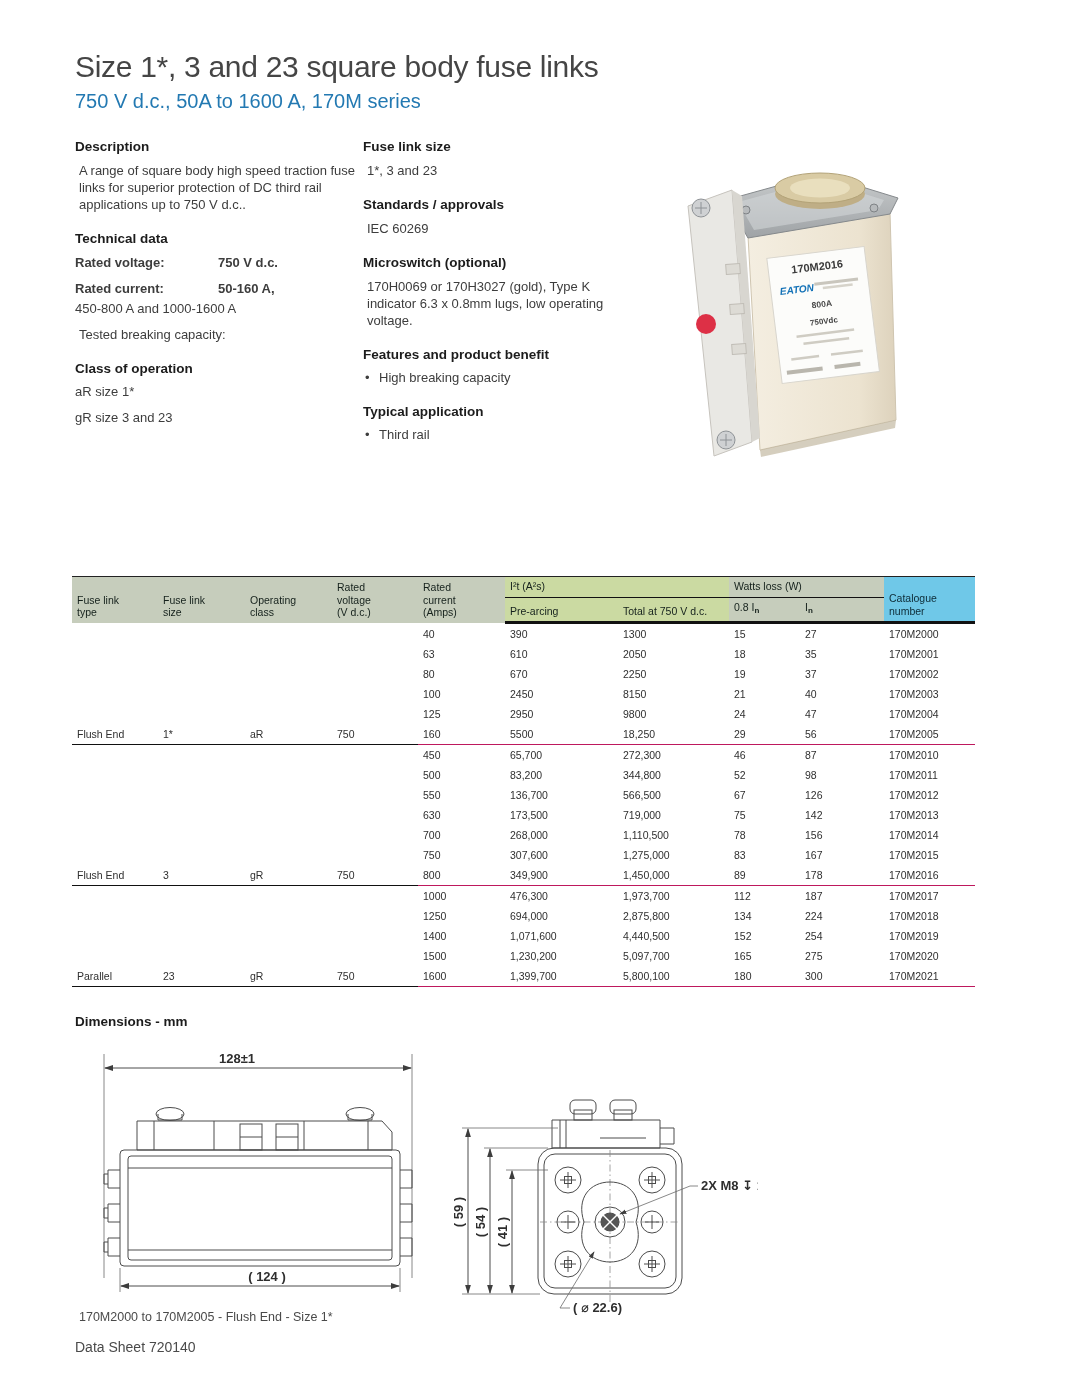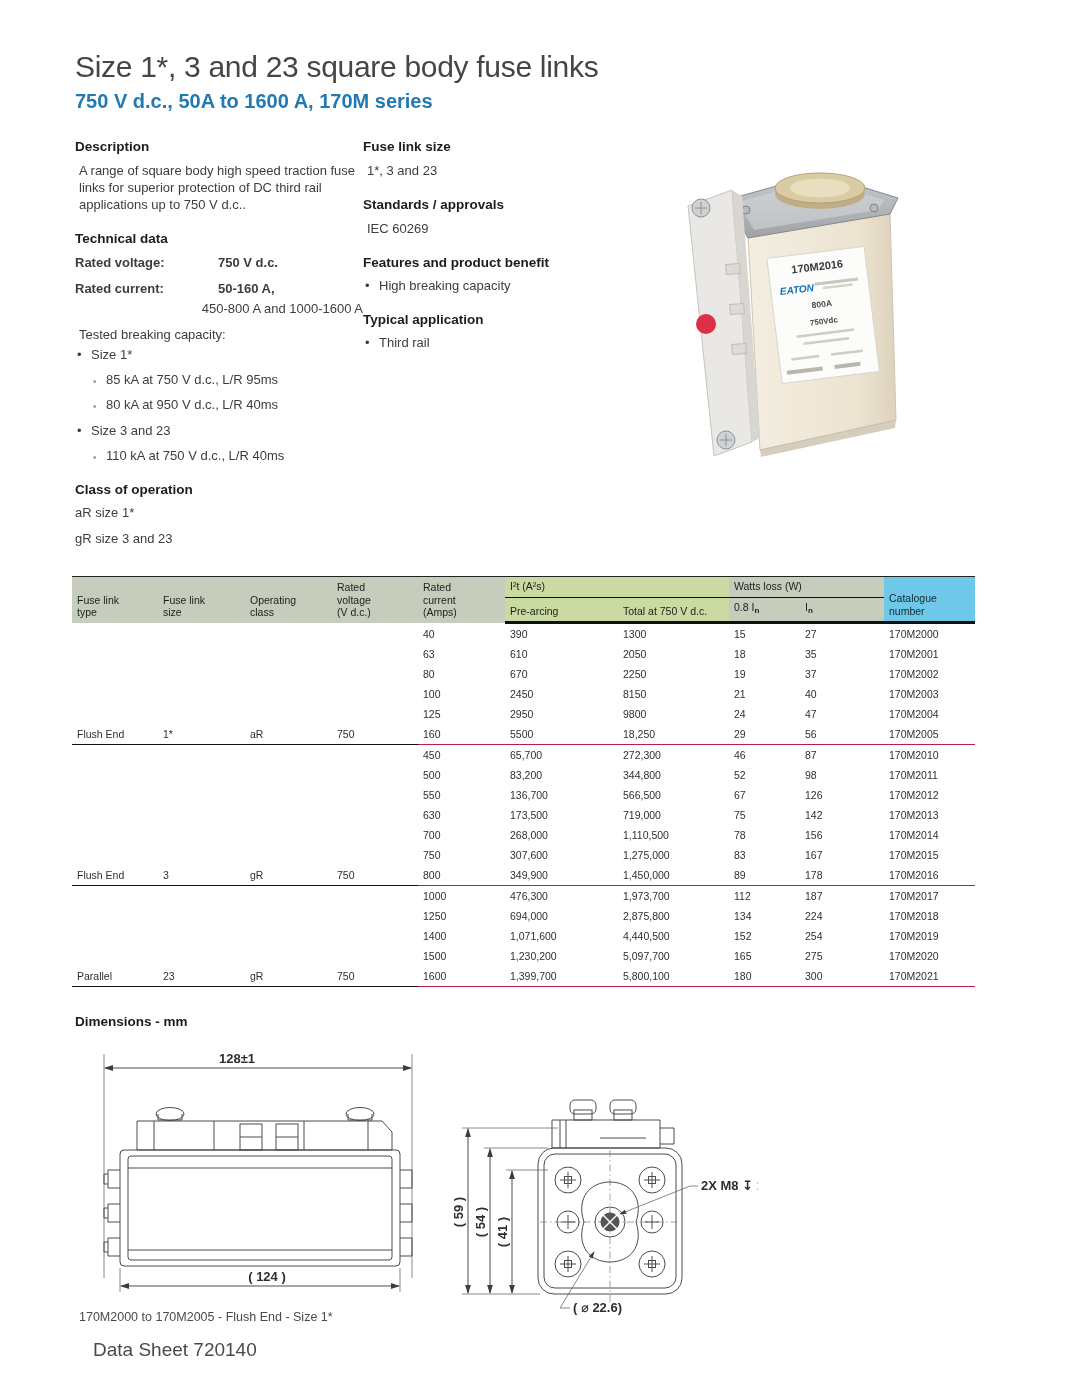--- a/index.html
+++ b/index.html
@@ -3,31 +3,31 @@
 <meta charset="utf-8">
 <style>
   html,body{margin:0;padding:0;background:#ffffff;}
   .page{
     position:relative;width:1069px;height:1377px;background:#ffffff;overflow:hidden;
     font-family:"Liberation Sans","DejaVu Sans",sans-serif;color:#3d3d3d;
   }
   
   .doc-header{position:absolute;left:75px;top:50px;width:640px;}
   .doc-title{font-size:30px;font-weight:400;color:#454545;letter-spacing:-0.3px;margin:0;}
-  .doc-subtitle{font-size:20px;font-weight:700;color:#2379b2;margin:6px 0 0 0;}
+  .doc-subtitle{font-size:20px;font-weight:400;color:#2379b2;margin:6px 0 0 0;}
   
   .info-row{position:absolute;left:75px;top:139px;display:flex;}
   .col1{width:288px;}
   .col2{width:300px;}
   h3.sec{font-size:13.5px;font-weight:bold;color:#1c1c1c;margin:0 0 8px 0;}
   .sec-block{margin-bottom:18px;}
   .body-text{font-size:13px;line-height:17px;color:#3d3d3d;margin:4px;}
   .kv{display:flex;font-size:13px;line-height:17px;margin:0 0 9px 0;font-weight:bold;}
   .kv .k{width:143px;flex:none;}
-  .plain-line{font-size:13px;line-height:17px;margin:-6px 0 9px 0;text-align:right;}
+  .plain-line{font-size:13px;line-height:17px;margin:-6px 0 9px 0;}
   ul.b1{list-style:none;margin:4px 0 0 0;padding:0;font-size:13px;}
   ul.b1>li{padding-left:16px;position:relative;margin:0 0 10px 0;line-height:16px;}
   ul.b1>li::before{content:"•";position:absolute;left:2px;color:#3d3d3d;}
   ul.b2{list-style:none;margin:9px 0 0 0;padding:0;}
   ul.b2>li{padding-left:15px;position:relative;margin:0 0 9px 0;}
   ul.b2>li::before{content:"•";position:absolute;left:2px;color:#9b9b9b;font-size:10px;top:2px;}
   .coop-line{font-size:13px;margin:4px 0 11px 0;}
   
   .photo{position:absolute;left:668px;top:144px;width:246px;height:320px;}
   
@@ -48,21 +48,21 @@
   
   .dim-heading{position:absolute;left:75px;top:1014px;font-size:13.5px;font-weight:bold;color:#1c1c1c;}
   .drawing1{position:absolute;left:82px;top:1046px;}
   .drawing2{position:absolute;left:448px;top:1092px;}
   .dwg-line{stroke:#4c4c4c;stroke-width:1;fill:none;}
   .dwg-thin{stroke:#6a6a6a;stroke-width:0.8;fill:none;}
   .dwg-text{font-family:"Liberation Sans","DejaVu Sans",sans-serif;font-size:13px;font-weight:bold;fill:#2e2e2e;}
   .dash{stroke:#8a8a8a;stroke-width:0.8;stroke-dasharray:7 3 1.5 3;fill:none;}
   
   .footnote{position:absolute;left:79px;top:1310px;font-size:12.5px;color:#4a4a4a;}
-  .datasheet{position:absolute;left:75px;top:1339px;font-size:19px;color:#4a4a4a;margin-left:18px;}
+  .datasheet{position:absolute;left:75px;top:1339px;font-size:14px;color:#4a4a4a;}
 </style>
 </head>
 <body>
 
 <div class="page">
 
   <div class="doc-header">
     <h1 class="doc-title">Size 1*, 3 and 23 square body fuse links</h1>
     <h2 class="doc-subtitle">750 V d.c., 50A to 1600 A, 170M series</h2>
   </div>
@@ -78,51 +78,40 @@
         <div class="kv">
           <span class="k">Rated voltage:</span>
           <span>750 V d.c.</span>
         </div>
         <div class="kv">
           <span class="k">Rated current:</span>
           <span>50-160 A,</span>
         </div>
         <p class="plain-line">450-800 A and 1000-1600 A</p>
         <p class="body-text">Tested breaking capacity:</p>
-        <ul class="b1">
-          <li>
-            <span>Size 1*</span>
-            <ul class="b2">
-              <li>85 kA at 750 V d.c., L/R 95ms</li>
-              <li>80 kA at 950 V d.c., L/R 40ms</li>
-            </ul>
-          </li>
-          <li>
-            <span>Size 3 and 23</span>
-            <ul class="b2">
-              <li>110 kA at 750 V d.c., L/R 40ms</li>
-            </ul>
-          </li>
-        </ul>
       </div>
       <div class="sec-block">
         <h3 class="sec">Class of operation</h3>
         <p class="coop-line">aR size 1*</p>
         <p class="coop-line">gR size 3 and 23</p>
       </div>
     </div>
 
     <div class="col2">
       <div class="sec-block">
         <h3 class="sec">Fuse link size</h3>
         <p class="body-text">1*, 3 and 23</p>
       </div>
       <div class="sec-block">
         <h3 class="sec">Standards / approvals</h3>
         <p class="body-text">IEC 60269</p>
+      </div>
+      <div class="sec-block">
+        <h3 class="sec">Microswitch (optional)</h3>
+        <p class="body-text" style="width:272px">170H0069 or 170H3027 (gold), Type K indicator 6.3 x 0.8mm lugs, low operating voltage.</p>
       </div>
       <div class="sec-block">
         <h3 class="sec">Features and product benefit</h3>
         <ul class="b1">
           <li>High breaking capacity</li>
         </ul>
       </div>
       <div class="sec-block">
         <h3 class="sec">Typical application</h3>
         <ul class="b1">

